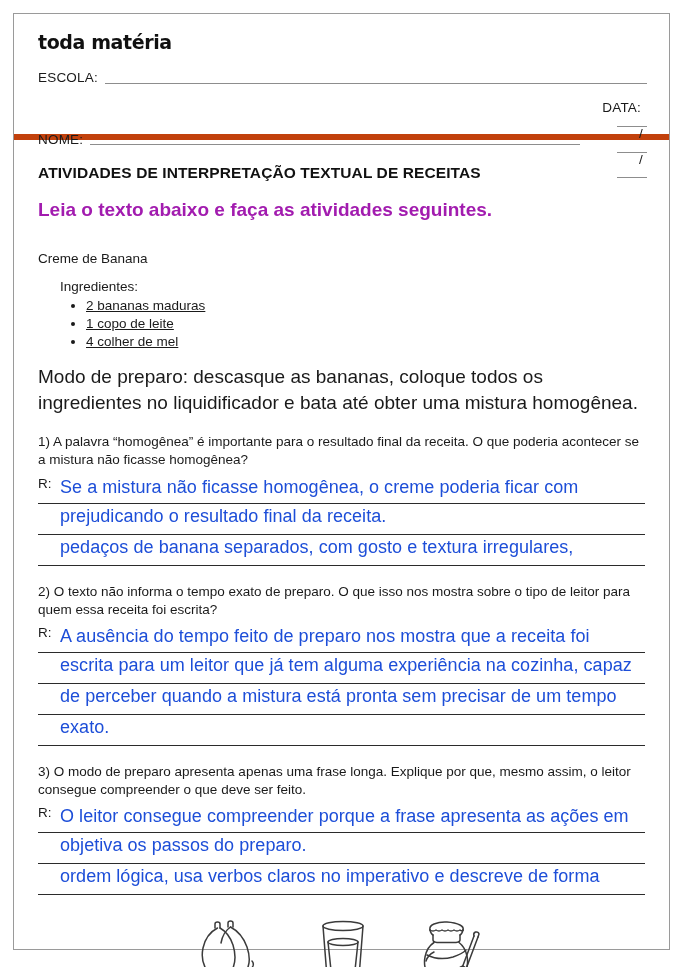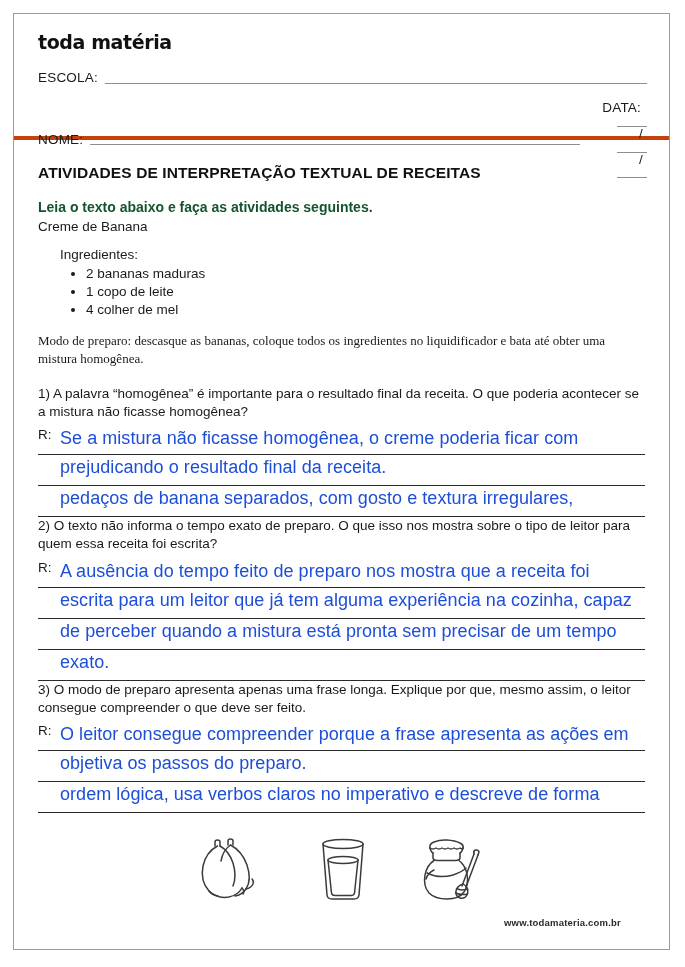--- a/index.html
+++ b/index.html
@@ -23,21 +23,21 @@
     width: 657px;
     height: 937px;
     border: 1px solid #9a9a9a;
     box-sizing: border-box;
     background: #fff;
   }
 
   
   .header {
     height: 126px;
-    border-bottom: 4px solid #c2410c;
+    border-bottom: 6px solid #c2410c;
     box-sizing: border-box;
     padding: 17px 22px 0 24px;
     position: relative;
   }
   .logo {
     font-family: "DejaVu Sans", sans-serif;
     font-size: 19px;
     font-weight: bold;
     letter-spacing: -0.4px;
     color: #111;
@@ -85,52 +85,52 @@
   }
   .title {
     text-align: left;
     font-size: 15.5px;
     font-weight: bold;
     letter-spacing: 0.1px;
     margin: 0 0 17px 0;
     color: #111;
   }
   .instruction {
-    font-size: 14px;
+    font-size: 19px;
     font-weight: bold;
-    margin: 0 0 4px 0;
-    color: #14532d;
+    margin: 0 0 30px 0;
+    color: #a21caf;
   }
   .recipe-title {
     font-size: 13.5px;
     margin: 0 0 13px 0;
   }
   .ingredients-label {
     font-size: 13.5px;
     margin: 0 0 3px 0;
     padding-left: 22px;
   }
   ul.ingredients {
     margin: 0 0 14px 0;
     padding-left: 48px;
     list-style: disc;
   }
   ul.ingredients li {
     font-size: 13.5px;
     line-height: 1.32;
+    text-decoration: underline;
   }
   .method {
-    font-size: 13px;
+    font-size: 19px;
     line-height: 1.34;
     margin: 0 0 18px 0;
-    font-family: Liberation Serif, serif;
-  }
-
-  
-  .question-block { }
+  }
+
+  
+  .question-block { margin-bottom: 17px; }
   .question-text {
     font-size: 13.5px;
     line-height: 1.34;
     margin: 0 0 5px 0;
   }
   .answer-lines { margin: 0; }
   .answer-line {
     position: relative;
     height: 30px;
     border-bottom: 1.4px solid #2b2b2b;

